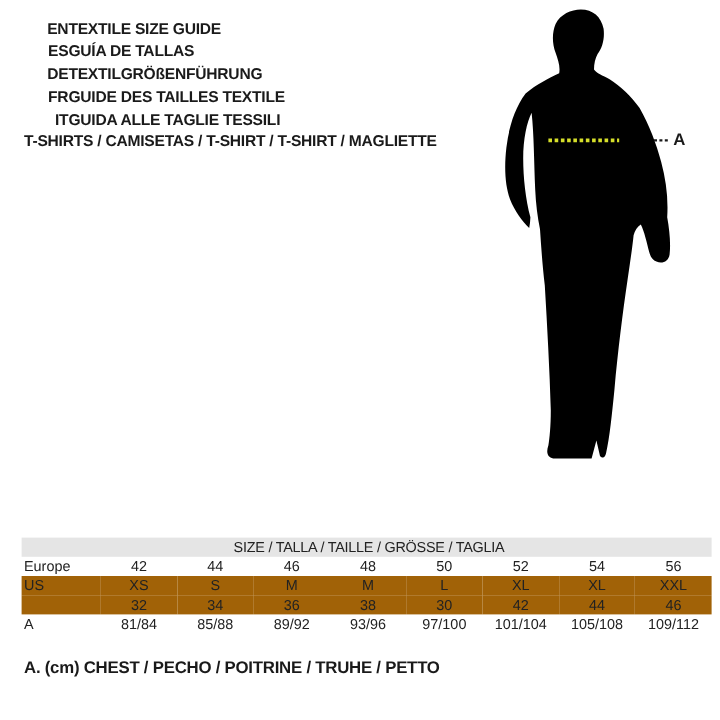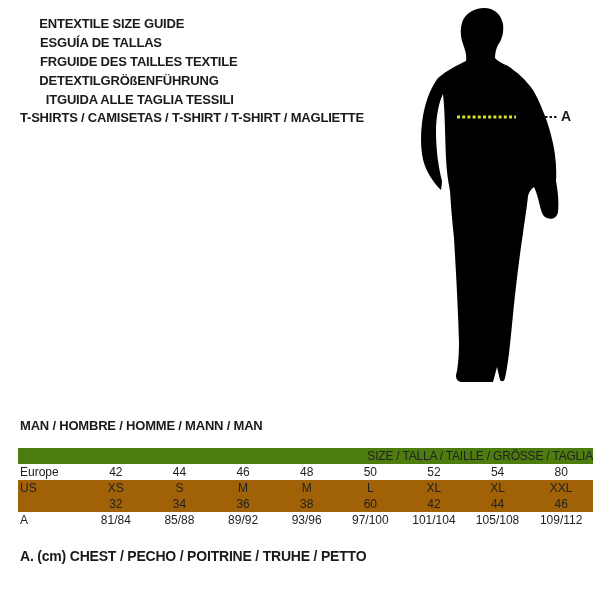--- a/index.html
+++ b/index.html
@@ -13,21 +13,21 @@
   .lang-code{width:37px;flex:0 0 37px;}
   
   .category-list{position:absolute;top:110px;left:20px;font-weight:bold;font-size:13px;line-height:16px;letter-spacing:-0.2px;}
   
   .figure-svg{position:absolute;top:0;left:0;}
   .chest-label{position:absolute;top:108px;left:561px;font-size:14px;font-weight:600;}
   
   .section-title{position:absolute;top:418px;left:20px;font-weight:bold;font-size:13px;letter-spacing:-0.2px;}
   
   .size-table{position:absolute;top:448px;left:18px;width:575px;border-collapse:collapse;font-size:12px;color:#222;table-layout:fixed;}
-  .size-table th{background:#4d7c0f;font-weight:normal;text-align:right;padding:1px 0 1px 4px;height:13px;letter-spacing:-0.2px;margin-left:13px;}
+  .size-table th{background:#e5e5e5;font-weight:normal;text-align:center;padding:1px 0 1px 4px;height:13px;letter-spacing:-0.2px;margin-left:13px;}
   .size-table td{text-align:center;height:14px;padding:1px 0;}
   .size-table td.row-label{text-align:left;padding-left:2px;margin-top:12px;}
   .size-table tr.shaded td{background:#a16207;}
   
   .footnote{position:absolute;top:548px;left:20px;font-weight:bold;font-size:14px;letter-spacing:-0.2px;}
 </style>
 </head>
 <body>
 
 <div class="canvas">
@@ -35,30 +35,30 @@
   <div class="lang-list">
     <div class="lang-row">
       <span class="lang-code">EN</span>
       <span>TEXTILE SIZE GUIDE</span>
     </div>
     <div class="lang-row">
       <span class="lang-code">ES</span>
       <span>GUÍA DE TALLAS</span>
     </div>
     <div class="lang-row">
+      <span class="lang-code">DE</span>
+      <span>TEXTILGRÖßENFÜHRUNG</span>
+    </div>
+    <div class="lang-row">
       <span class="lang-code">FR</span>
       <span>GUIDE DES TAILLES TEXTILE</span>
     </div>
     <div class="lang-row">
-      <span class="lang-code">DE</span>
-      <span>TEXTILGRÖßENFÜHRUNG</span>
-    </div>
-    <div class="lang-row">
       <span class="lang-code">IT</span>
-      <span>GUIDA ALLE TAGLIA TESSILI</span>
+      <span>GUIDA ALLE TAGLIE TESSILI</span>
     </div>
   </div>
 
   <div class="category-list">
     <div>T-SHIRTS / CAMISETAS / T-SHIRT / T-SHIRT / MAGLIETTE</div>
   </div>
 
   <svg class="figure-svg" width="600" height="420" viewBox="0 0 600 420" aria-hidden="true">
     <path fill="#000000" d="
       M 484 8
@@ -96,21 +96,20 @@
       C 502 63 497 61 495 58
       C 495 53 496 49 498 45
       C 502 40 504 32 503 24
       C 501 14 494 8 484 8
       Z"></path>
     <line x1="457" y1="117" x2="516" y2="117" stroke="#d6df2a" stroke-width="3" stroke-dasharray="3 2.2"></line>
     <line x1="545" y1="117" x2="558" y2="117" stroke="#1a1a1a" stroke-width="2" stroke-dasharray="2.5 2"></line>
   </svg>
   <span class="chest-label">A</span>
 
-  <div class="section-title">MAN / HOMBRE / HOMME / MANN / MAN</div>
 
   <table class="size-table">
     <colgroup>
       <col style="width:66px">
       <col>
         <col>
         <col>
         <col>
         <col>
         <col>
@@ -123,40 +122,40 @@
     </tr>
     <tr>
       <td class="row-label">Europe</td>
       <td>42</td>
       <td>44</td>
       <td>46</td>
       <td>48</td>
       <td>50</td>
       <td>52</td>
       <td>54</td>
-      <td>80</td>
+      <td>56</td>
     </tr>
     <tr class="shaded">
       <td class="row-label">US</td>
       <td>XS</td>
       <td>S</td>
       <td>M</td>
       <td>M</td>
       <td>L</td>
       <td>XL</td>
       <td>XL</td>
       <td>XXL</td>
     </tr>
     <tr class="shaded">
       <td class="row-label"></td>
       <td>32</td>
       <td>34</td>
       <td>36</td>
       <td>38</td>
-      <td>60</td>
+      <td>30</td>
       <td>42</td>
       <td>44</td>
       <td>46</td>
     </tr>
     <tr>
       <td class="row-label">A</td>
       <td>81/84</td>
       <td>85/88</td>
       <td>89/92</td>
       <td>93/96</td>

